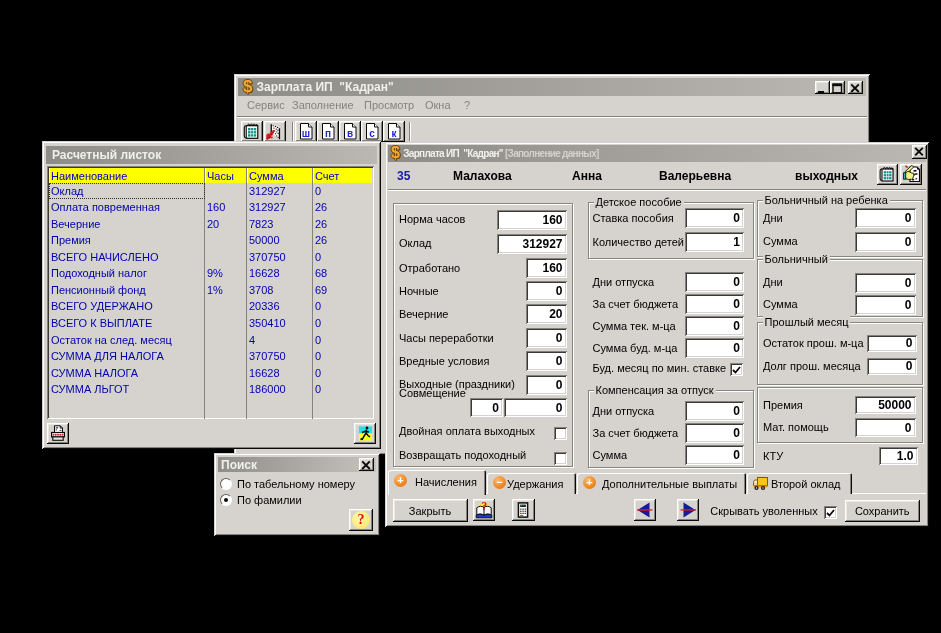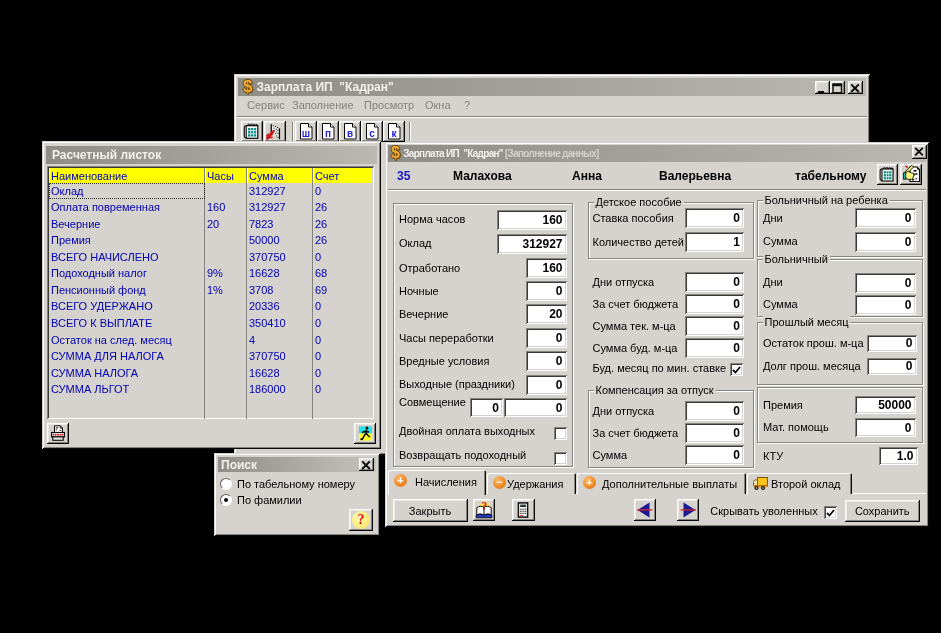--- a/index.html
+++ b/index.html
@@ -229,21 +229,21 @@
       <span class="dol" style="margin:-1px 4px 0 3px;font-size:16px">$</span>
       <span>Зарплата ИП&nbsp; "Кадран"&nbsp;<span style="color:#d4d1cc">[Заполнение данных]</span></span>
     </div>
  <div class="wbtn" style="right:2px;top:3px;width:15px;height:14px"><svg width="15" height="14">
         <path d="M3.2 2.8 L10.8 10.4 M10.8 2.8 L3.2 10.4" stroke="#0a0a0a" stroke-width="1.9"></path>
       </svg></div>
  <div class="lbl" style="left:12px;top:28px;font-weight:bold;font-size:12px;color:#1414c8">35</div>
  <div class="lbl" style="left:68px;top:28px;font-weight:bold;font-size:12px">Малахова</div>
  <div class="lbl" style="left:187px;top:28px;font-weight:bold;font-size:12px">Анна</div>
  <div class="lbl" style="left:274px;top:28px;font-weight:bold;font-size:12px">Валерьевна</div>
- <div class="lbl" style="left:410px;top:28px;font-weight:bold;font-size:12px">табельному</div>
+ <div class="lbl" style="left:410px;top:28px;font-weight:bold;font-size:12px">выходных</div>
  <div class="btn" style="left:492px;top:22px;width:21px;height:21px">
   <svg width="21" height="21" viewBox="0 0 22 21">
         <path d="M5.2 16.8 c-1.4 0 -1.9 -0.9 -1.9 -1.9 v-8.4 c0 -1 .5 -1.8 1.9 -1.8" fill="#fff" stroke="#0a0a0a" stroke-width="1.1"></path>
         <rect x="5.2" y="4.7" width="11.6" height="12.6" fill="#fff" stroke="#0a0a0a" stroke-width="1.2"></rect>
         <g stroke="#0a0a0a" stroke-width="1" fill="none">
           <path d="M6.8 5 v-1.2 a1 1 0 0 1 1.9 0 V5"></path>
           <path d="M9.5 5 v-1.2 a1 1 0 0 1 1.9 0 V5"></path>
           <path d="M12.2 5 v-1.2 a1 1 0 0 1 1.9 0 V5"></path>
           <path d="M14.9 5 v-1.2 a1 1 0 0 1 1.4 0 V5"></path>
         </g>
@@ -281,21 +281,21 @@
  <div class="abs" style="left:3px;right:3px;top:47.5px;height:1px;background:#fff"></div>
 <div class="abs" style="left:7.5px;top:61px;width:178.5px;height:262px;border:1px solid #87857f;box-shadow:1px 1px 0 #fff,inset 1px 1px 0 #fff"></div>
 <div class="lbl" style="left:14px;top:71px">Норма часов</div>
 <div class="lbl" style="left:14px;top:95px">Оклад</div>
 <div class="lbl" style="left:14px;top:119.5px">Отработано</div>
 <div class="lbl" style="left:14px;top:142.5px">Ночные</div>
 <div class="lbl" style="left:14px;top:165.5px">Вечерние</div>
 <div class="lbl" style="left:14px;top:189.5px">Часы переработки</div>
 <div class="lbl" style="left:14px;top:212.5px">Вредные условия</div>
 <div class="lbl" style="left:14px;top:236px">Выходные (праздники)</div>
-<div class="lbl" style="left:14px;top:254px">Совмещение</div>
+<div class="lbl" style="left:14px;top:245px">Совмещение</div>
 <div class="lbl" style="left:14px;top:282.5px">Двойная оплата выходных</div>
 <div class="lbl" style="left:14px;top:306.5px">Возвращать подоходный</div>
 <div class="inp" style="left:111.5px;top:67.5px;width:70px;height:20px">160</div>
 <div class="inp" style="left:111.5px;top:91.5px;width:70px;height:20px">312927</div>
 <div class="inp" style="left:140.5px;top:116px;width:41px;height:20px">160</div>
 <div class="inp" style="left:140.5px;top:139px;width:41px;height:20px">0</div>
 <div class="inp" style="left:140.5px;top:162px;width:41px;height:20px">20</div>
 <div class="inp" style="left:140.5px;top:186px;width:41px;height:20px">0</div>
 <div class="inp" style="left:140.5px;top:209px;width:41px;height:20px">0</div>
 <div class="inp" style="left:140.5px;top:232.5px;width:41px;height:20px">0</div>

